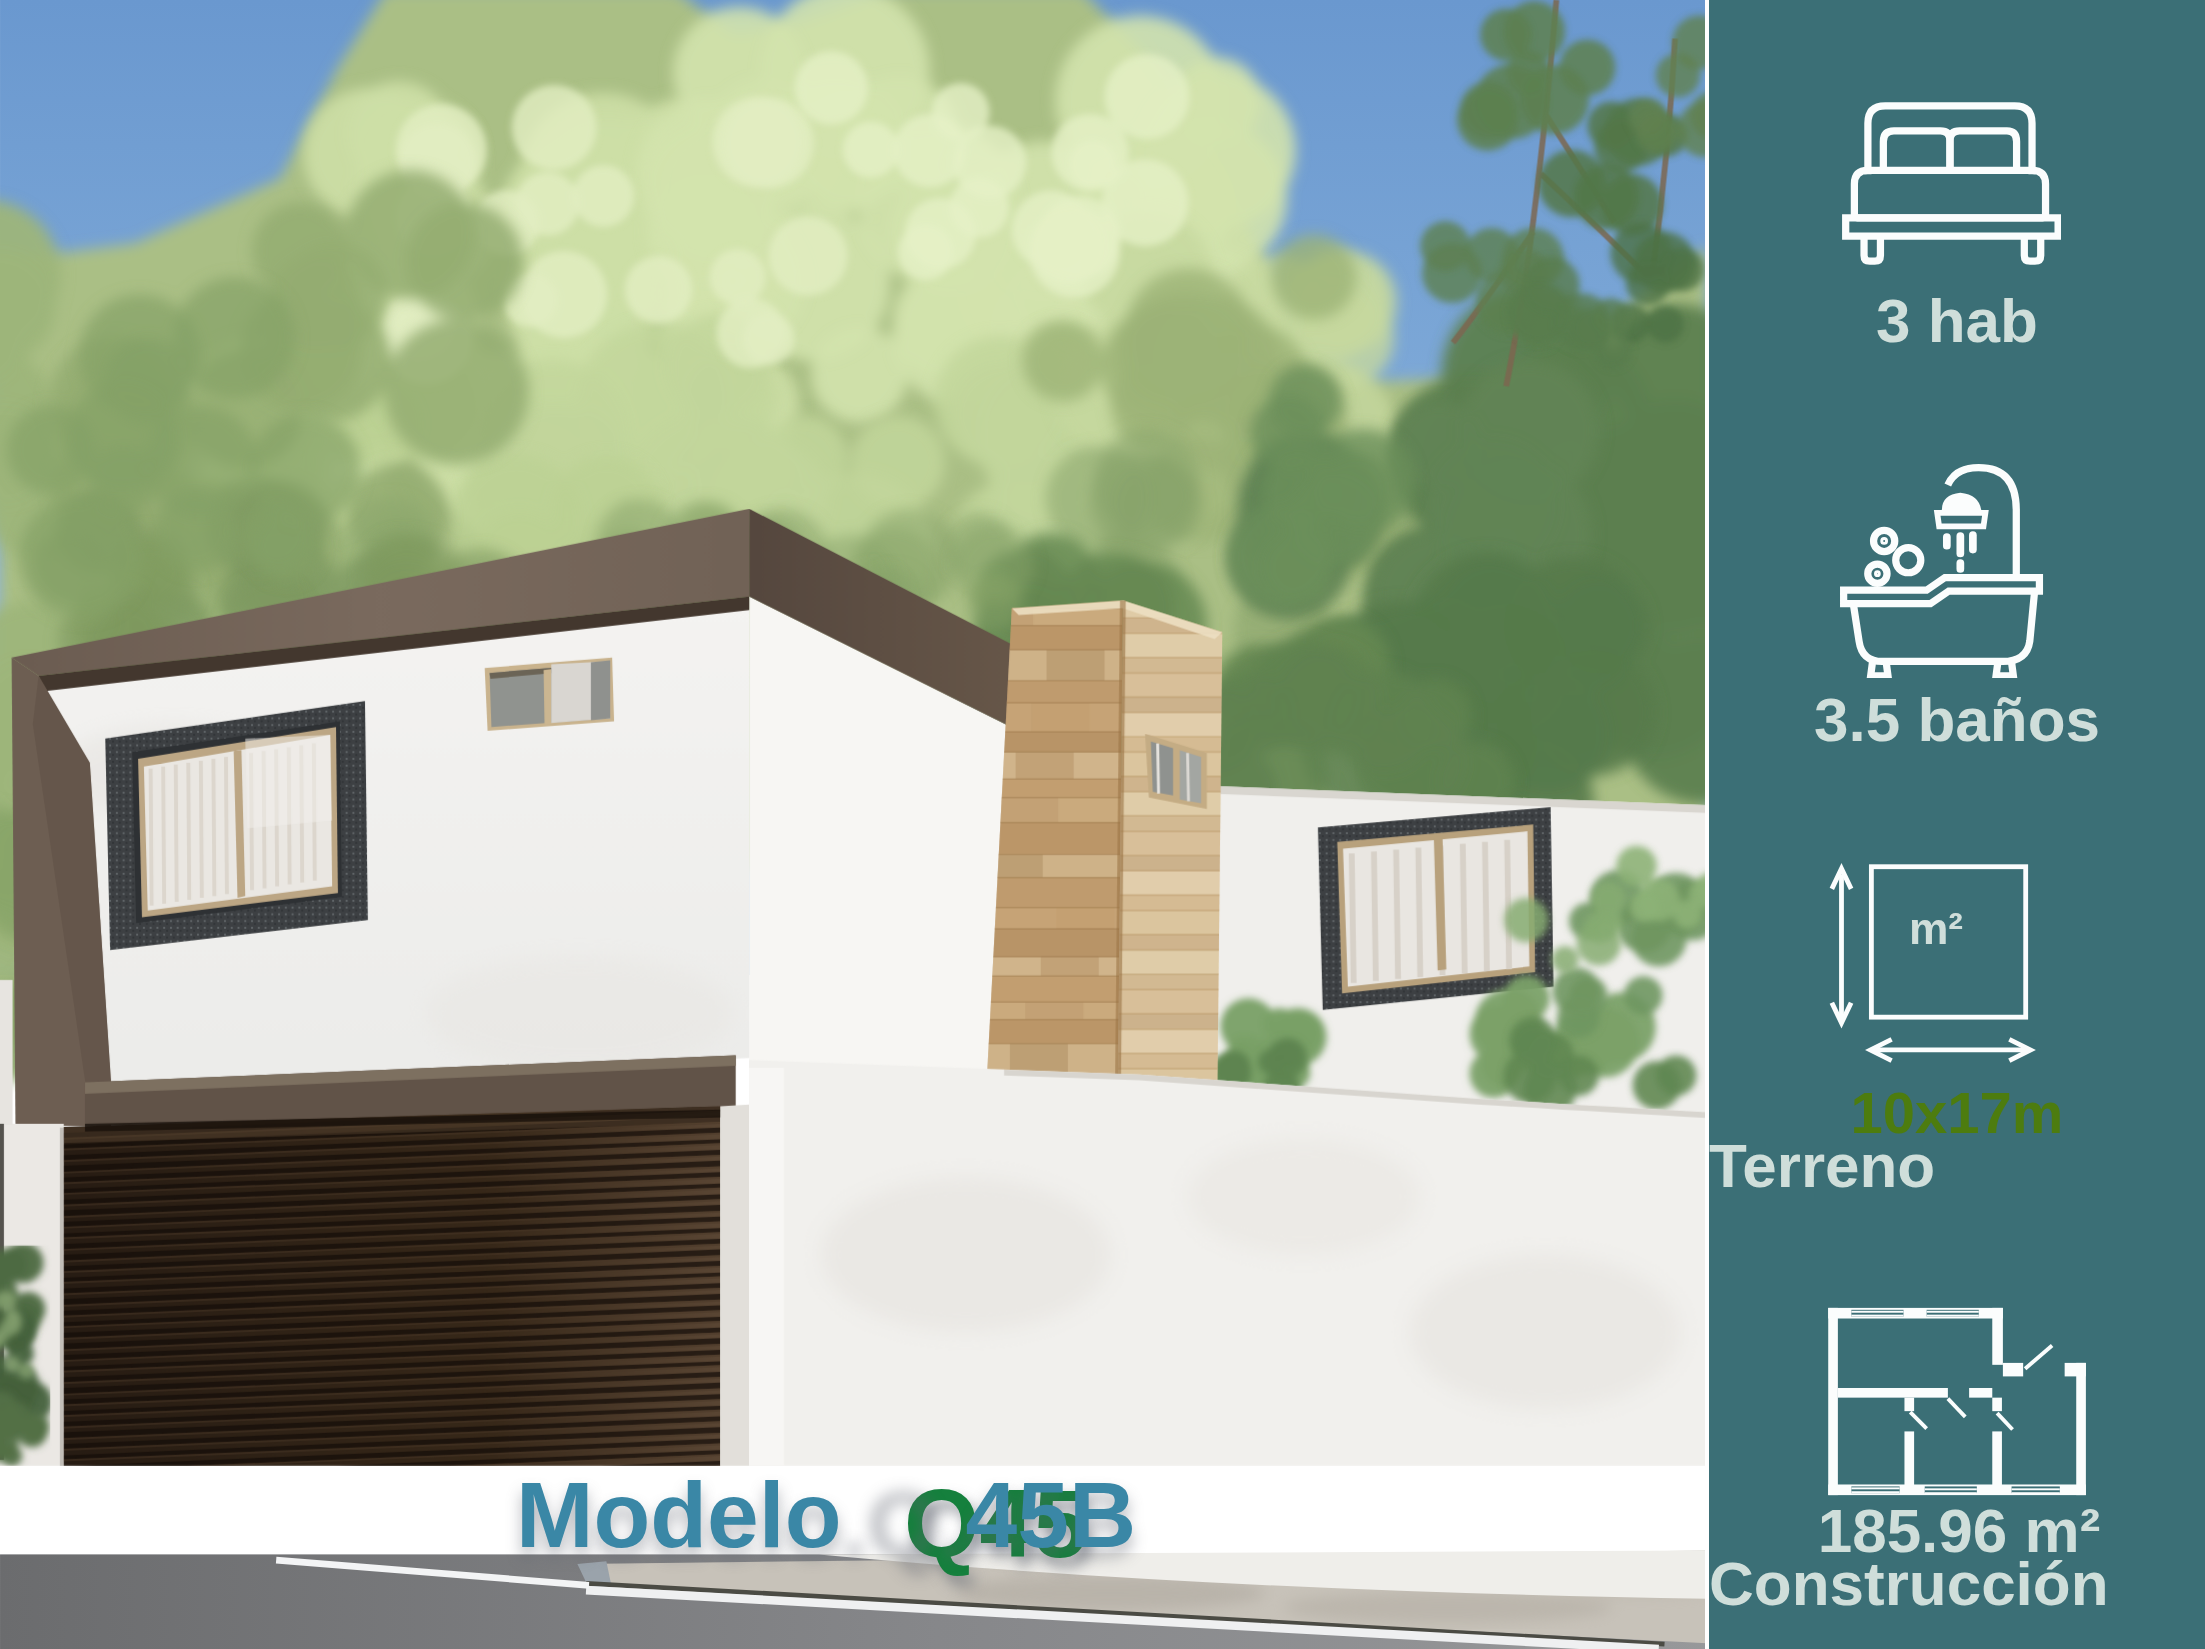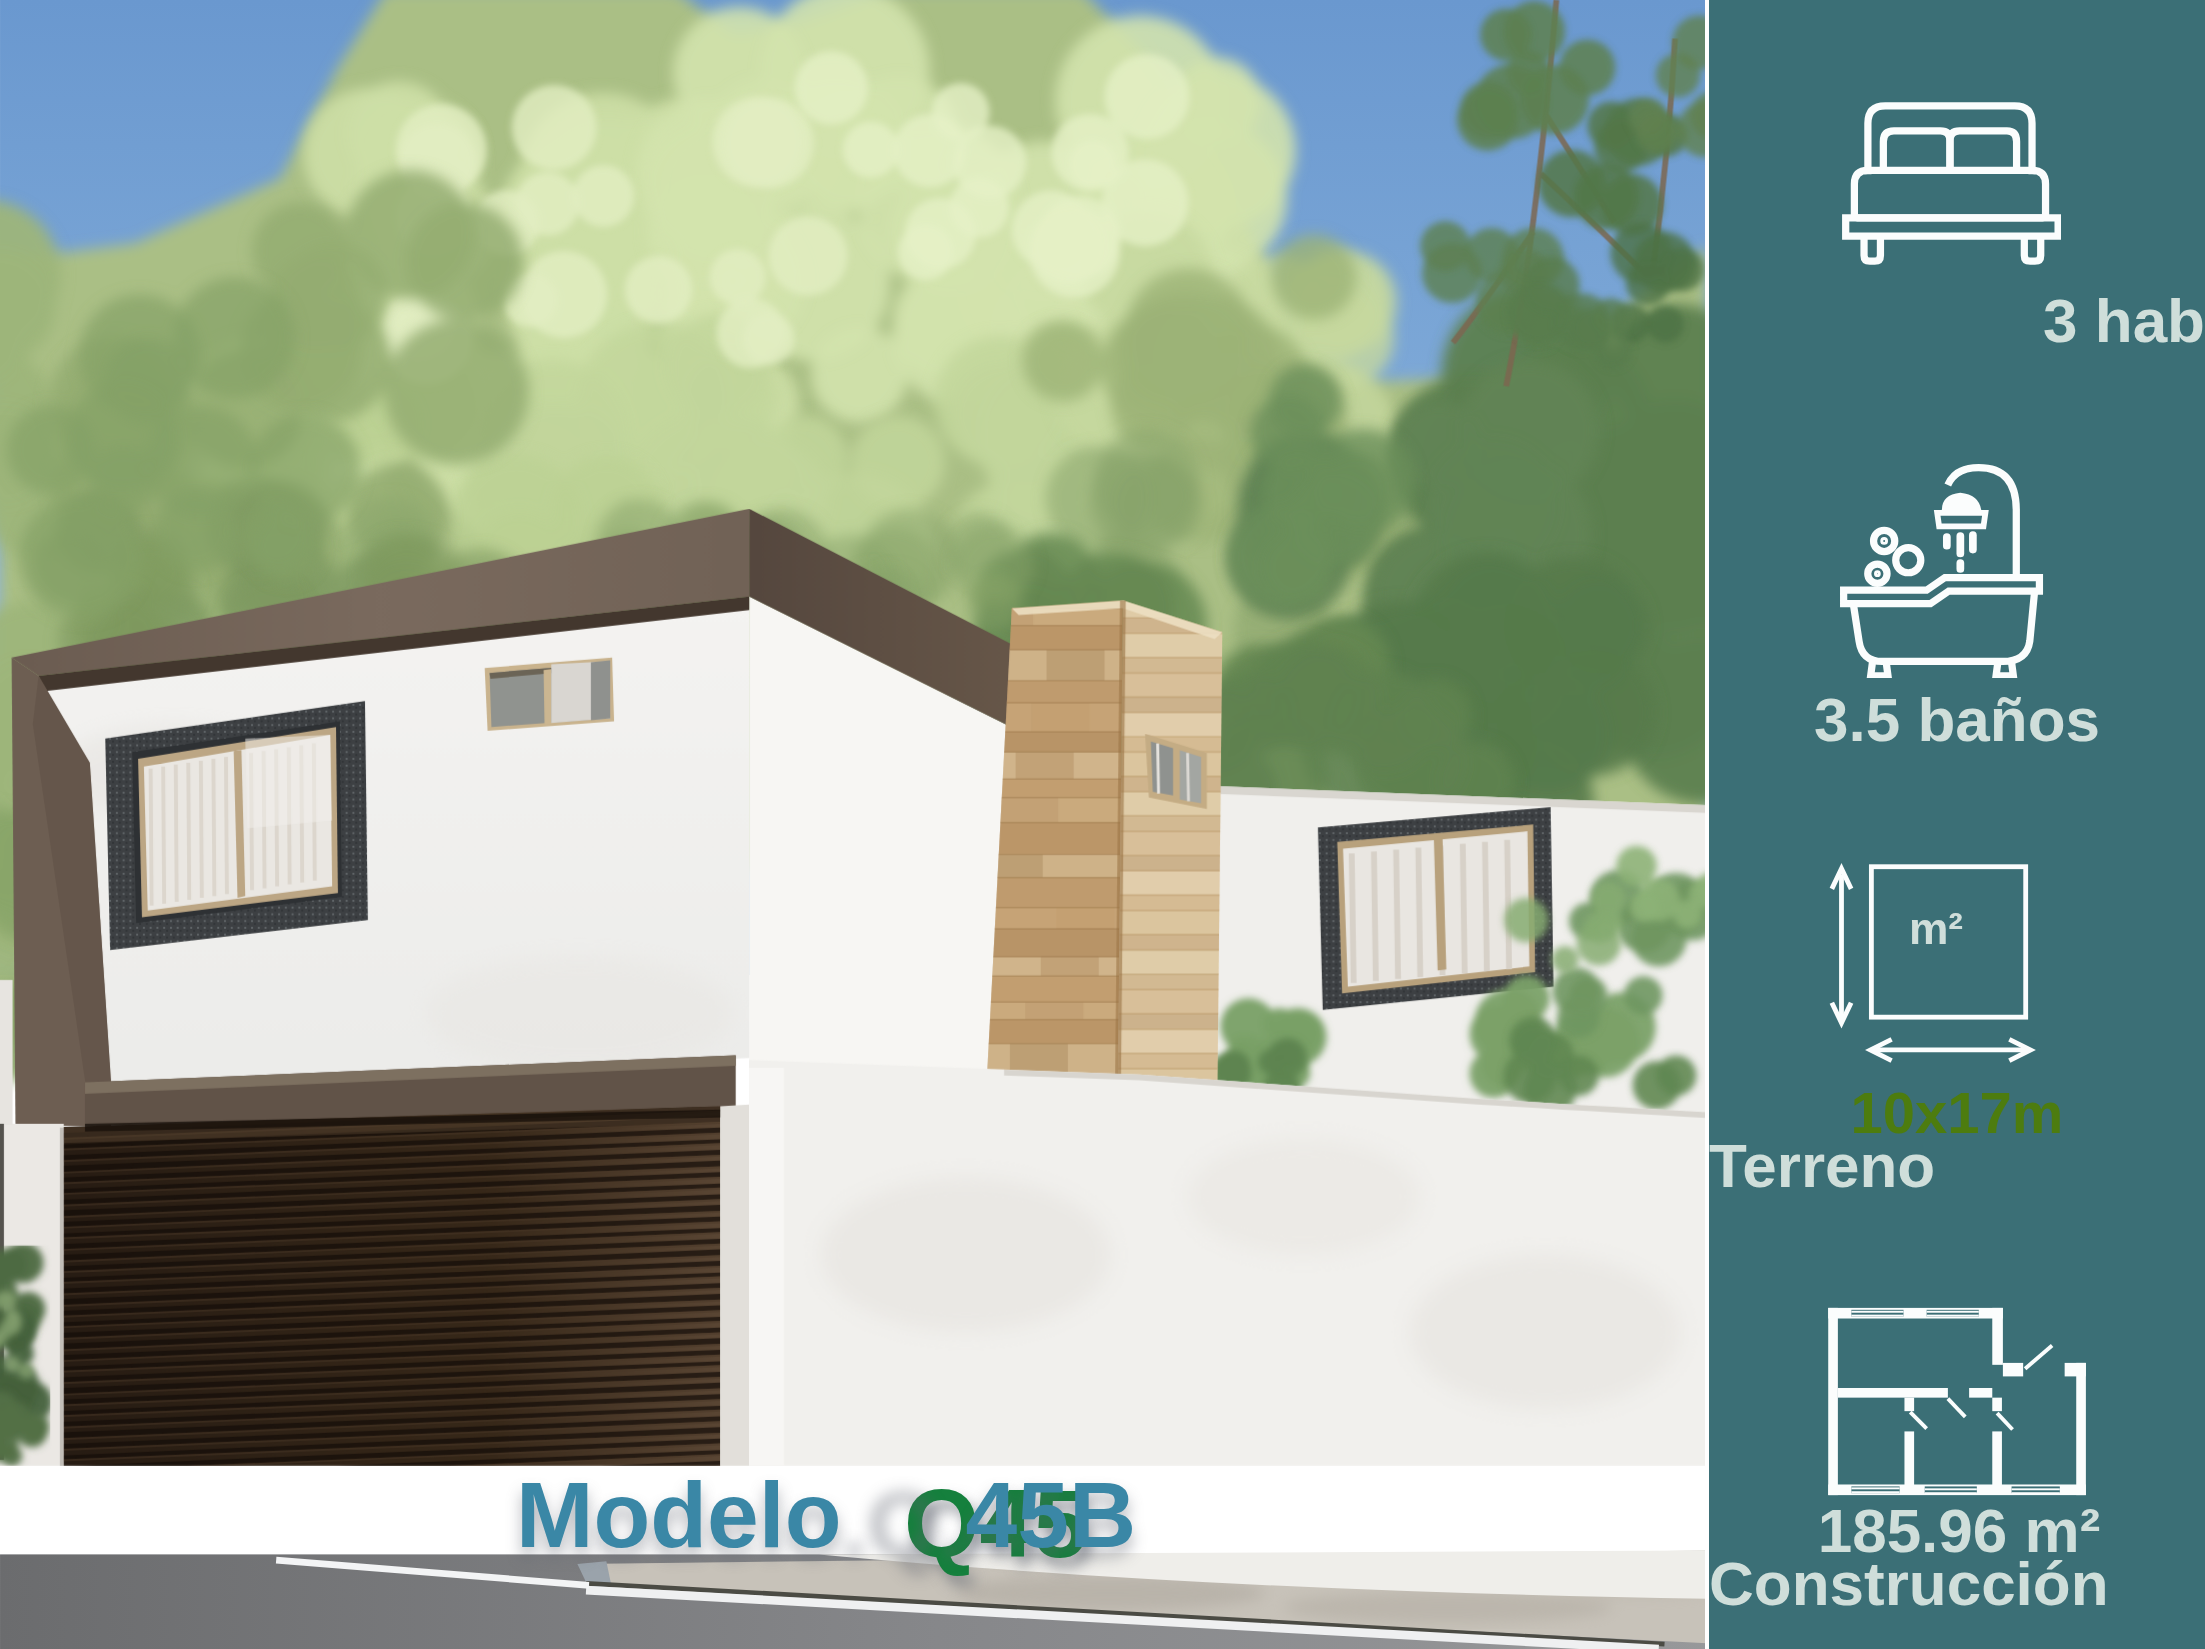--- a/index.html
+++ b/index.html
@@ -996,20 +996,20 @@
 <rect x="79" y="131" width="10" height="58"></rect>
 <rect x="170" y="96" width="10" height="14"></rect>
 <rect x="170" y="131" width="10" height="58"></rect>
 <g stroke="#fbfdfd" stroke-width="4">
  <line x1="204" y1="66" x2="232" y2="42"></line>
  <line x1="124" y1="97" x2="142" y2="116"></line>
  <line x1="85" y1="111" x2="102" y2="128"></line>
  <line x1="175" y1="112" x2="191" y2="129"></line>
 </g>
 </svg>
-<div style="position:absolute;left:1709px;top:290px;width:496px;text-align:right;font-family:'Liberation Sans',sans-serif;font-weight:bold;font-size:62px;line-height:62px;color:#cfdeda">3 hab</div>
+<div style="position:absolute;left:1709px;top:290px;width:496px;text-align:center;font-family:'Liberation Sans',sans-serif;font-weight:bold;font-size:62px;line-height:62px;color:#cfdeda">3 hab</div>
 <div style="position:absolute;left:1709px;top:689px;width:496px;text-align:center;font-family:'Liberation Sans',sans-serif;font-weight:bold;font-size:62px;line-height:62px;color:#cfdeda">3.5 baños</div>
 <div style="position:absolute;left:1709px;top:1082px;width:496px;text-align:center;font-family:'Liberation Sans',sans-serif;font-weight:bold;font-size:58px;line-height:62px;color:#4d7c0f">10x17m</div>
 <div style="position:absolute;left:1709px;top:1135px;width:496px;text-align:left;font-family:'Liberation Sans',sans-serif;font-weight:bold;font-size:62px;line-height:62px;color:#cfdeda">Terreno</div>
 <div style="position:absolute;left:1709px;top:1500px;width:500px;text-align:center;font-family:'Liberation Sans',sans-serif;font-weight:bold;font-size:62px;line-height:62px;color:#cfdeda">185.96 m²</div>
 <div style="position:absolute;left:1709px;top:1553px;width:496px;text-align:left;font-family:'Liberation Sans',sans-serif;font-weight:bold;font-size:62px;line-height:62px;color:#cfdeda">Construcción</div>
 <div style="position:absolute;left:904px;top:1468px;font-family:'Liberation Sans',sans-serif;font-weight:bold;font-size:97px;color:#15803d;text-shadow:5.8px 9.7px 13.5px rgba(100,105,115,0.6)">Q45</div>
 <div style="position:absolute;left:516px;top:1462px;font-family:'Liberation Sans',sans-serif;font-weight:bold;font-size:93px;color:#3a87a6;text-shadow:0 9.7px 15.4px rgba(95,100,110,0.45)">Modelo<span style="color:transparent">.Q.</span>45B</div>
 
 </body></html>

